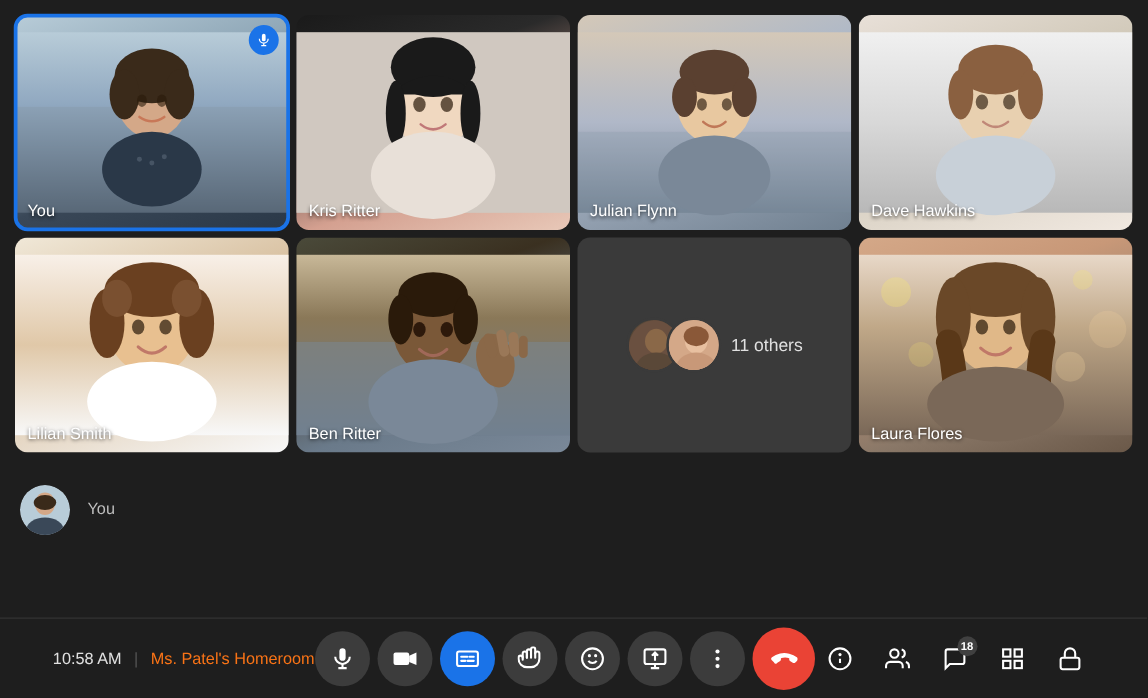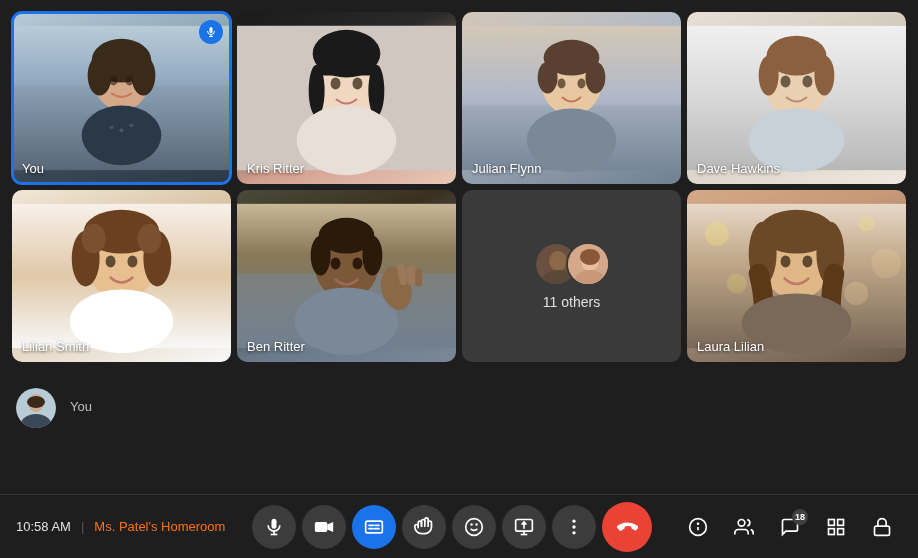--- a/index.html
+++ b/index.html
@@ -55,21 +55,21 @@
       height: 24px;
       display: flex;
       align-items: center;
       justify-content: center;
     }
 
     
     .others-tile {
       background: #3a3a3a;
       display: flex;
-      flex-direction: column;
+      flex-direction: row;
       align-items: center;
       justify-content: center;
       gap: 8px;
     }
 
     .others-avatars {
       display: flex;
       align-items: center;
     }
 
@@ -129,21 +129,21 @@
     
     .bottom-bar {
       position: absolute;
       bottom: 0;
       left: 0;
       right: 0;
       height: 64px;
       background: #1e1e1e;
       display: flex;
       align-items: center;
-      justify-content: space-between;
+      justify-content: center;
       padding: 0 16px;
       border-top: 1px solid #333;
     }
 
     .bottom-left {
       display: flex;
       align-items: center;
       gap: 10px;
       min-width: 160px;
     }
@@ -480,21 +480,21 @@
         <ellipse cx="76" cy="50" rx="14" ry="32" fill="#6a4828"></ellipse>
         <ellipse cx="144" cy="50" rx="14" ry="32" fill="#6a4828"></ellipse>
         <path d="M72 70 Q80 100 76 130" stroke="#5a3818" stroke-width="20" fill="none" stroke-linecap="round"></path>
         <path d="M148 70 Q142 100 146 130" stroke="#5a3818" stroke-width="20" fill="none" stroke-linecap="round"></path>
         <ellipse cx="110" cy="120" rx="55" ry="30" fill="#7a6858"></ellipse>
         <ellipse cx="99" cy="58" rx="5" ry="6" fill="#2a1a0a" opacity="0.7"></ellipse>
         <ellipse cx="121" cy="58" rx="5" ry="6" fill="#2a1a0a" opacity="0.7"></ellipse>
         <path d="M98 75 Q110 86 122 75" stroke="#c07868" stroke-width="2.5" fill="none" stroke-linecap="round"></path>
       </svg>
     </div>
-    <div class="tile-label">Laura Lilian</div>
+    <div class="tile-label">Laura Flores</div>
   </div>
 
 </div>
 
 <div class="message-area">
   <div class="message-avatar">
     <svg width="40" height="40" viewBox="0 0 40 40" xmlns="http://www.w3.org/2000/svg">
       <rect width="40" height="40" rx="20" fill="#b8ccd8"></rect>
       <ellipse cx="20" cy="15" rx="8" ry="9" fill="#d4a888"></ellipse>
       <ellipse cx="20" cy="14" rx="9" ry="6" fill="#3a2a1a"></ellipse>

